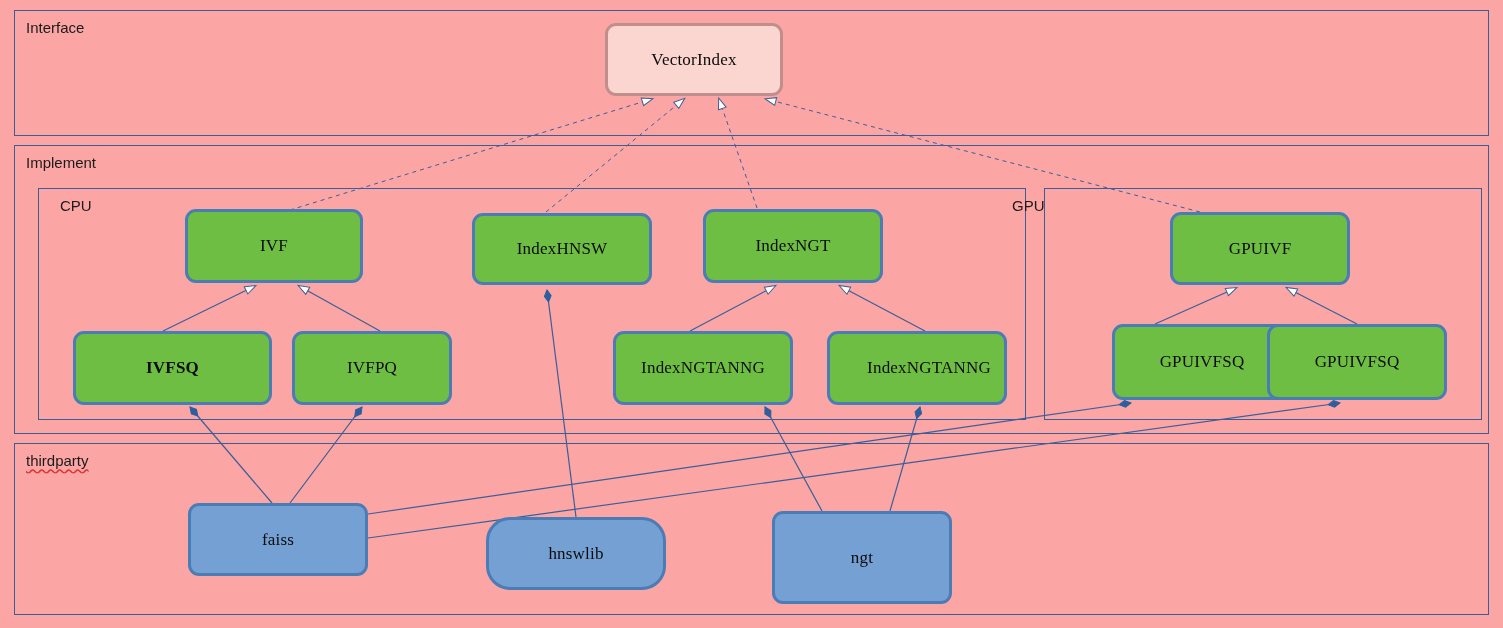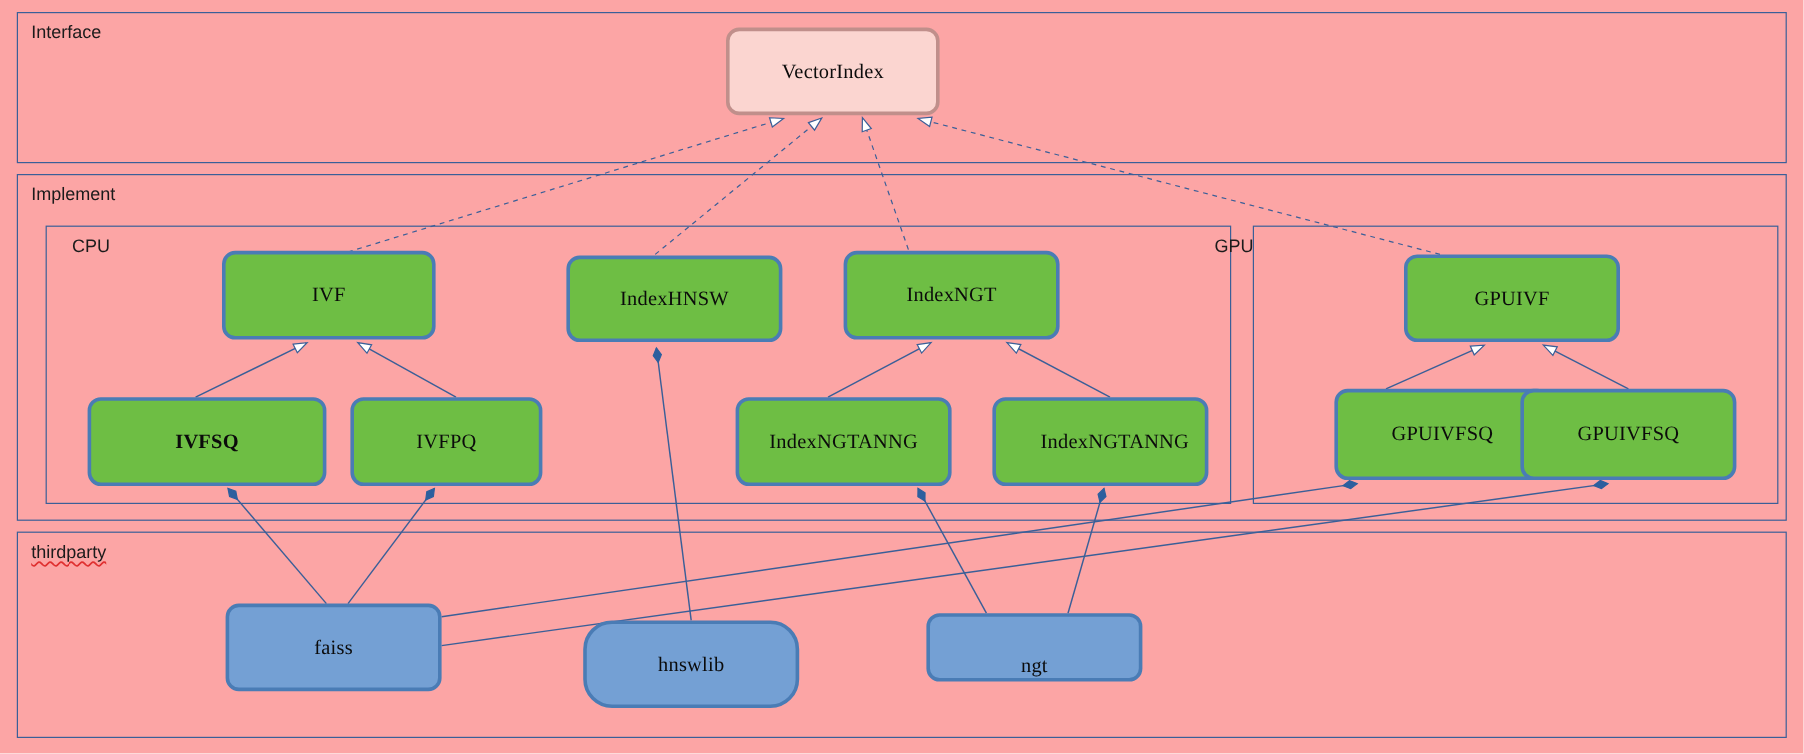--- a/index.html
+++ b/index.html
@@ -140,18 +140,18 @@
       </div>
       <div class="node impl" style="left: 1267px; top: 324px; width: 180px; height: 76px;">
         <span>GPUIVFSQ</span>
       </div>
       <div class="node thirdp" style="left: 188px; top: 503px; width: 180px; height: 73px; text-align: center;">
         <span>faiss</span>
       </div>
       <div class="node thirdp" style="left: 486px; top: 517px; width: 180px; height: 73px; border-radius: 24px;">
         <span>hnswlib</span>
       </div>
-      <div class="node thirdp" style="left: 772px; top: 511px; width: 180px; height: 57px; align-items: flex-end;">
+      <div class="node thirdp" style="left: 772px; top: 511px; width: 180px; height: 93px;">
         <span>ngt</span>
       </div>
     </div>
 
 </div>
 
 </body></html>

